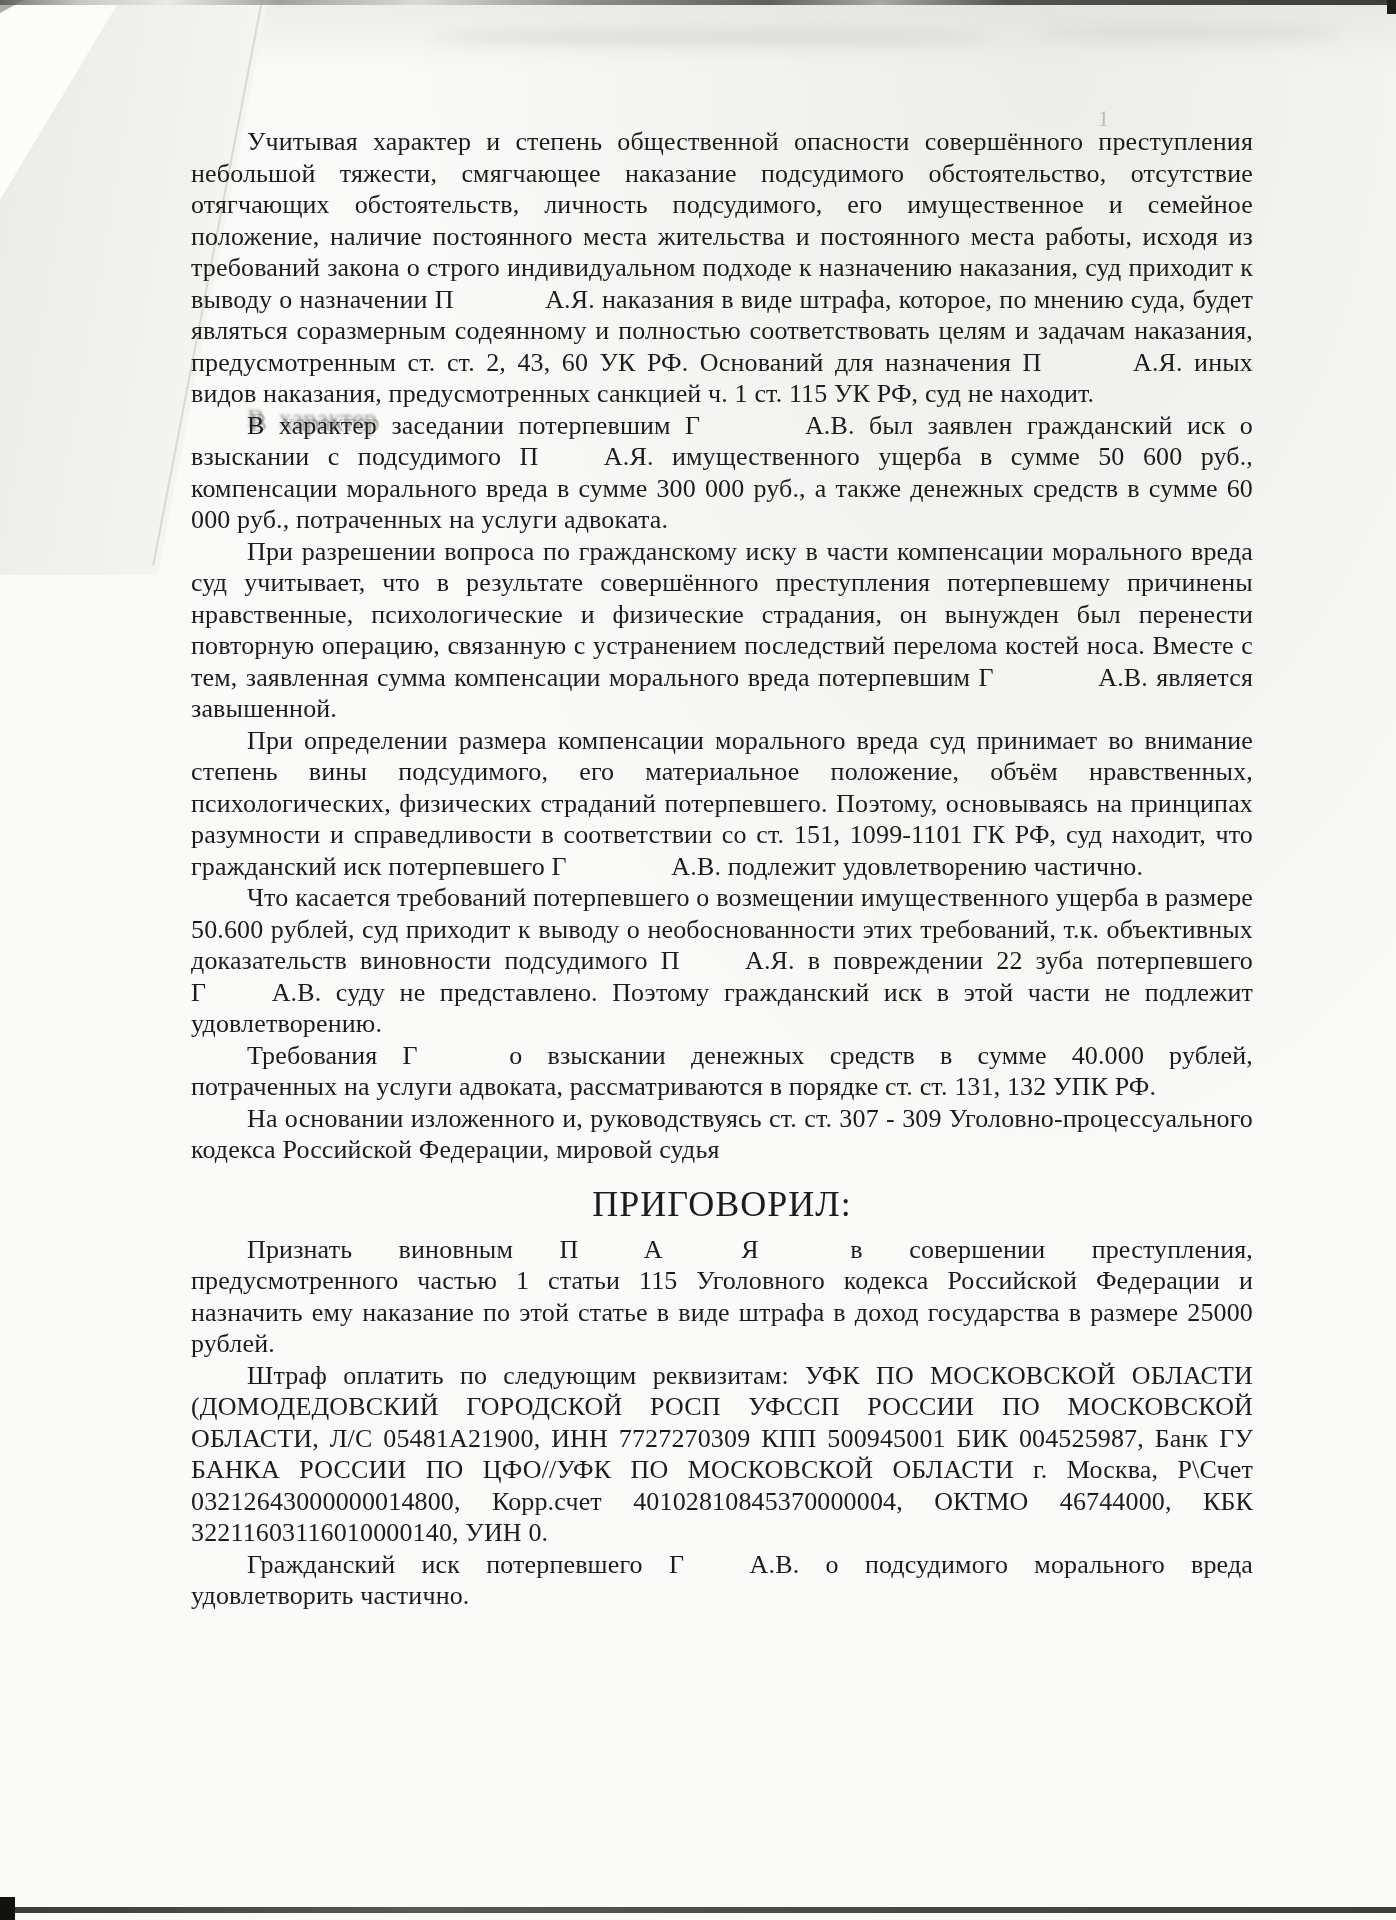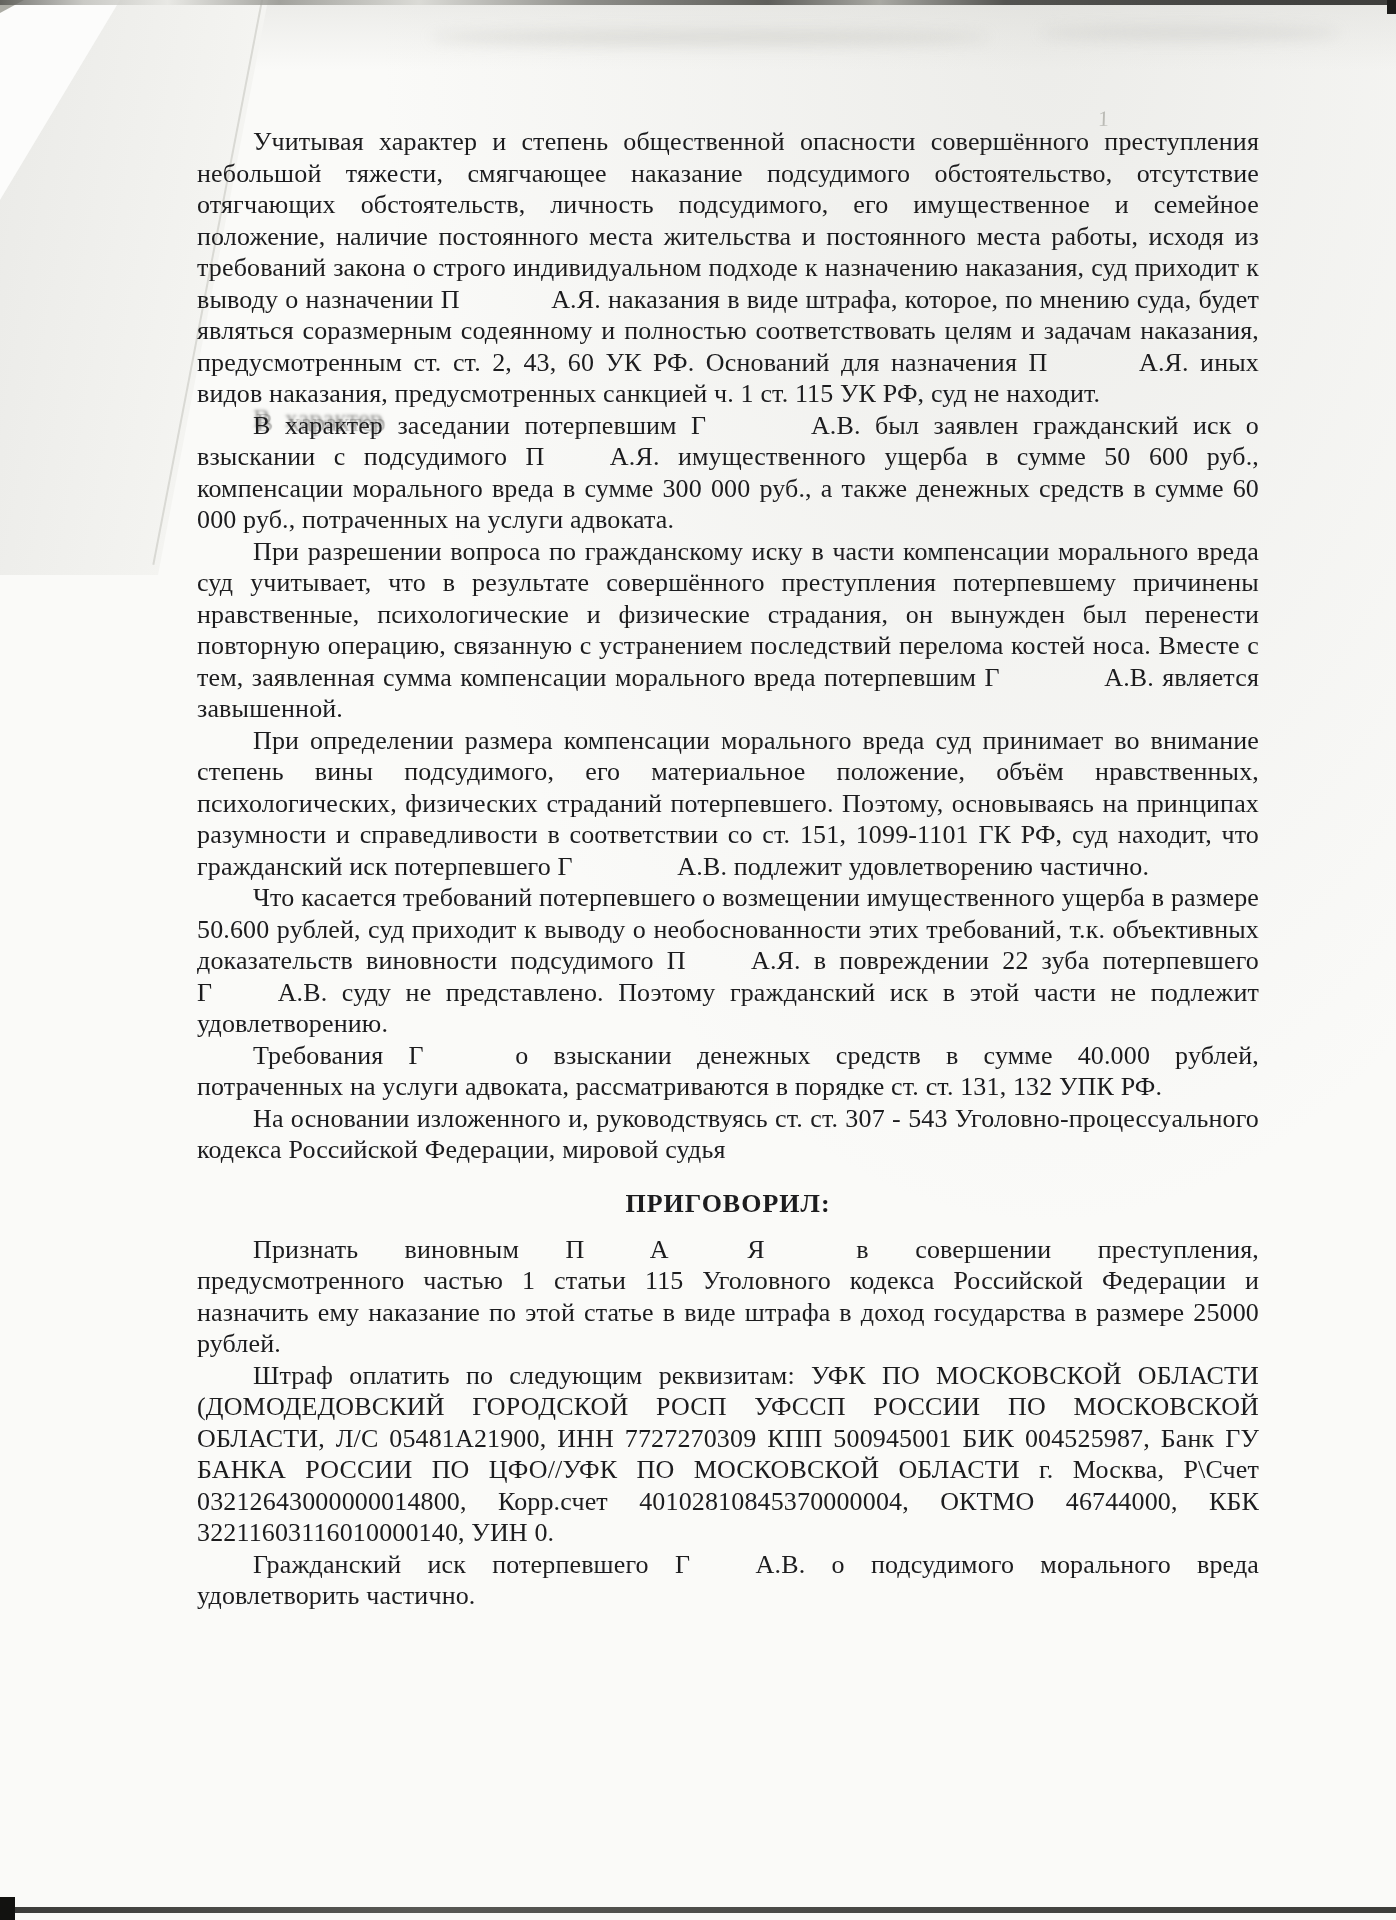--- a/index.html
+++ b/index.html
@@ -58,33 +58,33 @@
     background: linear-gradient(90deg, #2a2a28, #4a4a46 30%, #393936 60%, #2d2d2a);
   }
   .corner-bl { position: absolute; left: 0; bottom: 0; width: 15px; height: 23px; background: #121210; }
   .margin-mark {
     position: absolute; left: 1098px; top: 106px;
     font-size: 22px; color: #aaaaa4; opacity: .75; transform: rotate(2deg);
   }
 
   
   .doc {
-    position: absolute; left: 197px; top: 126px; width: 1062px;
+    position: absolute; left: 191px; top: 126px; width: 1062px;
     color: #1c1c1e;
     font-size: 26px;
     line-height: 31.5px;
     text-align: justify;
     letter-spacing: 0.15px;
   }
   .doc p { margin: 0; text-indent: 56px; }
   .heading {
     margin: 20px 0 12px;
     text-align: center;
-    font-size: 26px;
-    font-weight: bold;
+    font-size: 36px;
+    font-weight: normal;
     line-height: 36px;
     letter-spacing: 1px;
   }
   .smudge {
     text-shadow: 0 -7px 3px rgba(50,50,48,.50), 3px -3px 1px rgba(50,50,48,.32);
   }
 </style>
 </head>
 <body>
 
@@ -100,21 +100,21 @@
   <div class="margin-mark">1</div>
 
   <div class="doc">
     <div id="paras-before">
         <p>Учитывая характер и степень общественной опасности совершённого преступления небольшой тяжести, смягчающее наказание подсудимого обстоятельство, отсутствие отягчающих обстоятельств, личность подсудимого, его имущественное и семейное положение, наличие постоянного места жительства и постоянного места работы, исходя из требований закона о строго индивидуальном подходе к назначению наказания, суд приходит к выводу о назначении П    А.Я. наказания в виде штрафа, которое, по мнению суда, будет являться соразмерным содеянному и полностью соответствовать целям и задачам наказания, предусмотренным ст. ст. 2, 43, 60 УК РФ. Оснований для назначения П    А.Я. иных видов наказания, предусмотренных санкцией ч. 1 ст. 115 УК РФ, суд не находит.</p>
         <p><span class="smudge">В характер</span> заседании потерпевшим Г    А.В. был заявлен гражданский иск о взыскании с подсудимого П   А.Я. имущественного ущерба в сумме 50 600 руб., компенсации морального вреда в сумме 300 000 руб., а также денежных средств в сумме 60 000 руб., потраченных на услуги адвоката.</p>
         <p>При разрешении вопроса по гражданскому иску в части компенсации морального вреда суд учитывает, что в результате совершённого преступления потерпевшему причинены нравственные, психологические и физические страдания, он вынужден был перенести повторную операцию, связанную с устранением последствий перелома костей носа. Вместе с тем, заявленная сумма компенсации морального вреда потерпевшим Г    А.В. является завышенной.</p>
         <p>При определении размера компенсации морального вреда суд принимает во внимание степень вины подсудимого, его материальное положение, объём нравственных, психологических, физических страданий потерпевшего. Поэтому, основываясь на принципах разумности и справедливости в соответствии со ст. 151, 1099-1101 ГК РФ, суд находит, что гражданский иск потерпевшего Г    А.В. подлежит удовлетворению частично.</p>
         <p>Что касается требований потерпевшего о возмещении имущественного ущерба в размере 50.600 рублей, суд приходит к выводу о необоснованности этих требований, т.к. объективных доказательств виновности подсудимого П   А.Я. в повреждении 22 зуба потерпевшего Г   А.В. суду не представлено. Поэтому гражданский иск в этой части не подлежит удовлетворению.</p>
         <p>Требования Г    о взыскании денежных средств в сумме 40.000 рублей, потраченных на услуги адвоката, рассматриваются в порядке ст. ст. 131, 132 УПК РФ.</p>
-        <p>На основании изложенного и, руководствуясь ст. ст. 307 - 543 Уголовно-процессуального кодекса Российской Федерации, мировой судья</p>
+        <p>На основании изложенного и, руководствуясь ст. ст. 307 - 309 Уголовно-процессуального кодекса Российской Федерации, мировой судья</p>
       </div>
     <div class="heading">ПРИГОВОРИЛ:</div>
     <div id="paras-after">
         <p>Признать виновным П   А   Я    в совершении преступления, предусмотренного частью 1 статьи 115 Уголовного кодекса Российской Федерации и назначить ему наказание по этой статье в виде штрафа в доход государства в размере 25000 рублей.</p>
         <p>Штраф оплатить по следующим реквизитам: УФК ПО МОСКОВСКОЙ ОБЛАСТИ (ДОМОДЕДОВСКИЙ ГОРОДСКОЙ РОСП УФССП РОССИИ ПО МОСКОВСКОЙ ОБЛАСТИ, Л/С 05481А21900, ИНН 7727270309 КПП 500945001 БИК 004525987, Банк ГУ БАНКА РОССИИ ПО ЦФО//УФК ПО МОСКОВСКОЙ ОБЛАСТИ г. Москва, Р\Счет 03212643000000014800, Корр.счет 40102810845370000004, ОКТМО 46744000, КБК 32211603116010000140, УИН 0.</p>
         <p>Гражданский иск потерпевшего Г   А.В. о подсудимого морального вреда удовлетворить частично.</p>
       </div>
   </div>
 
   <div class="edge-bottom"></div>

